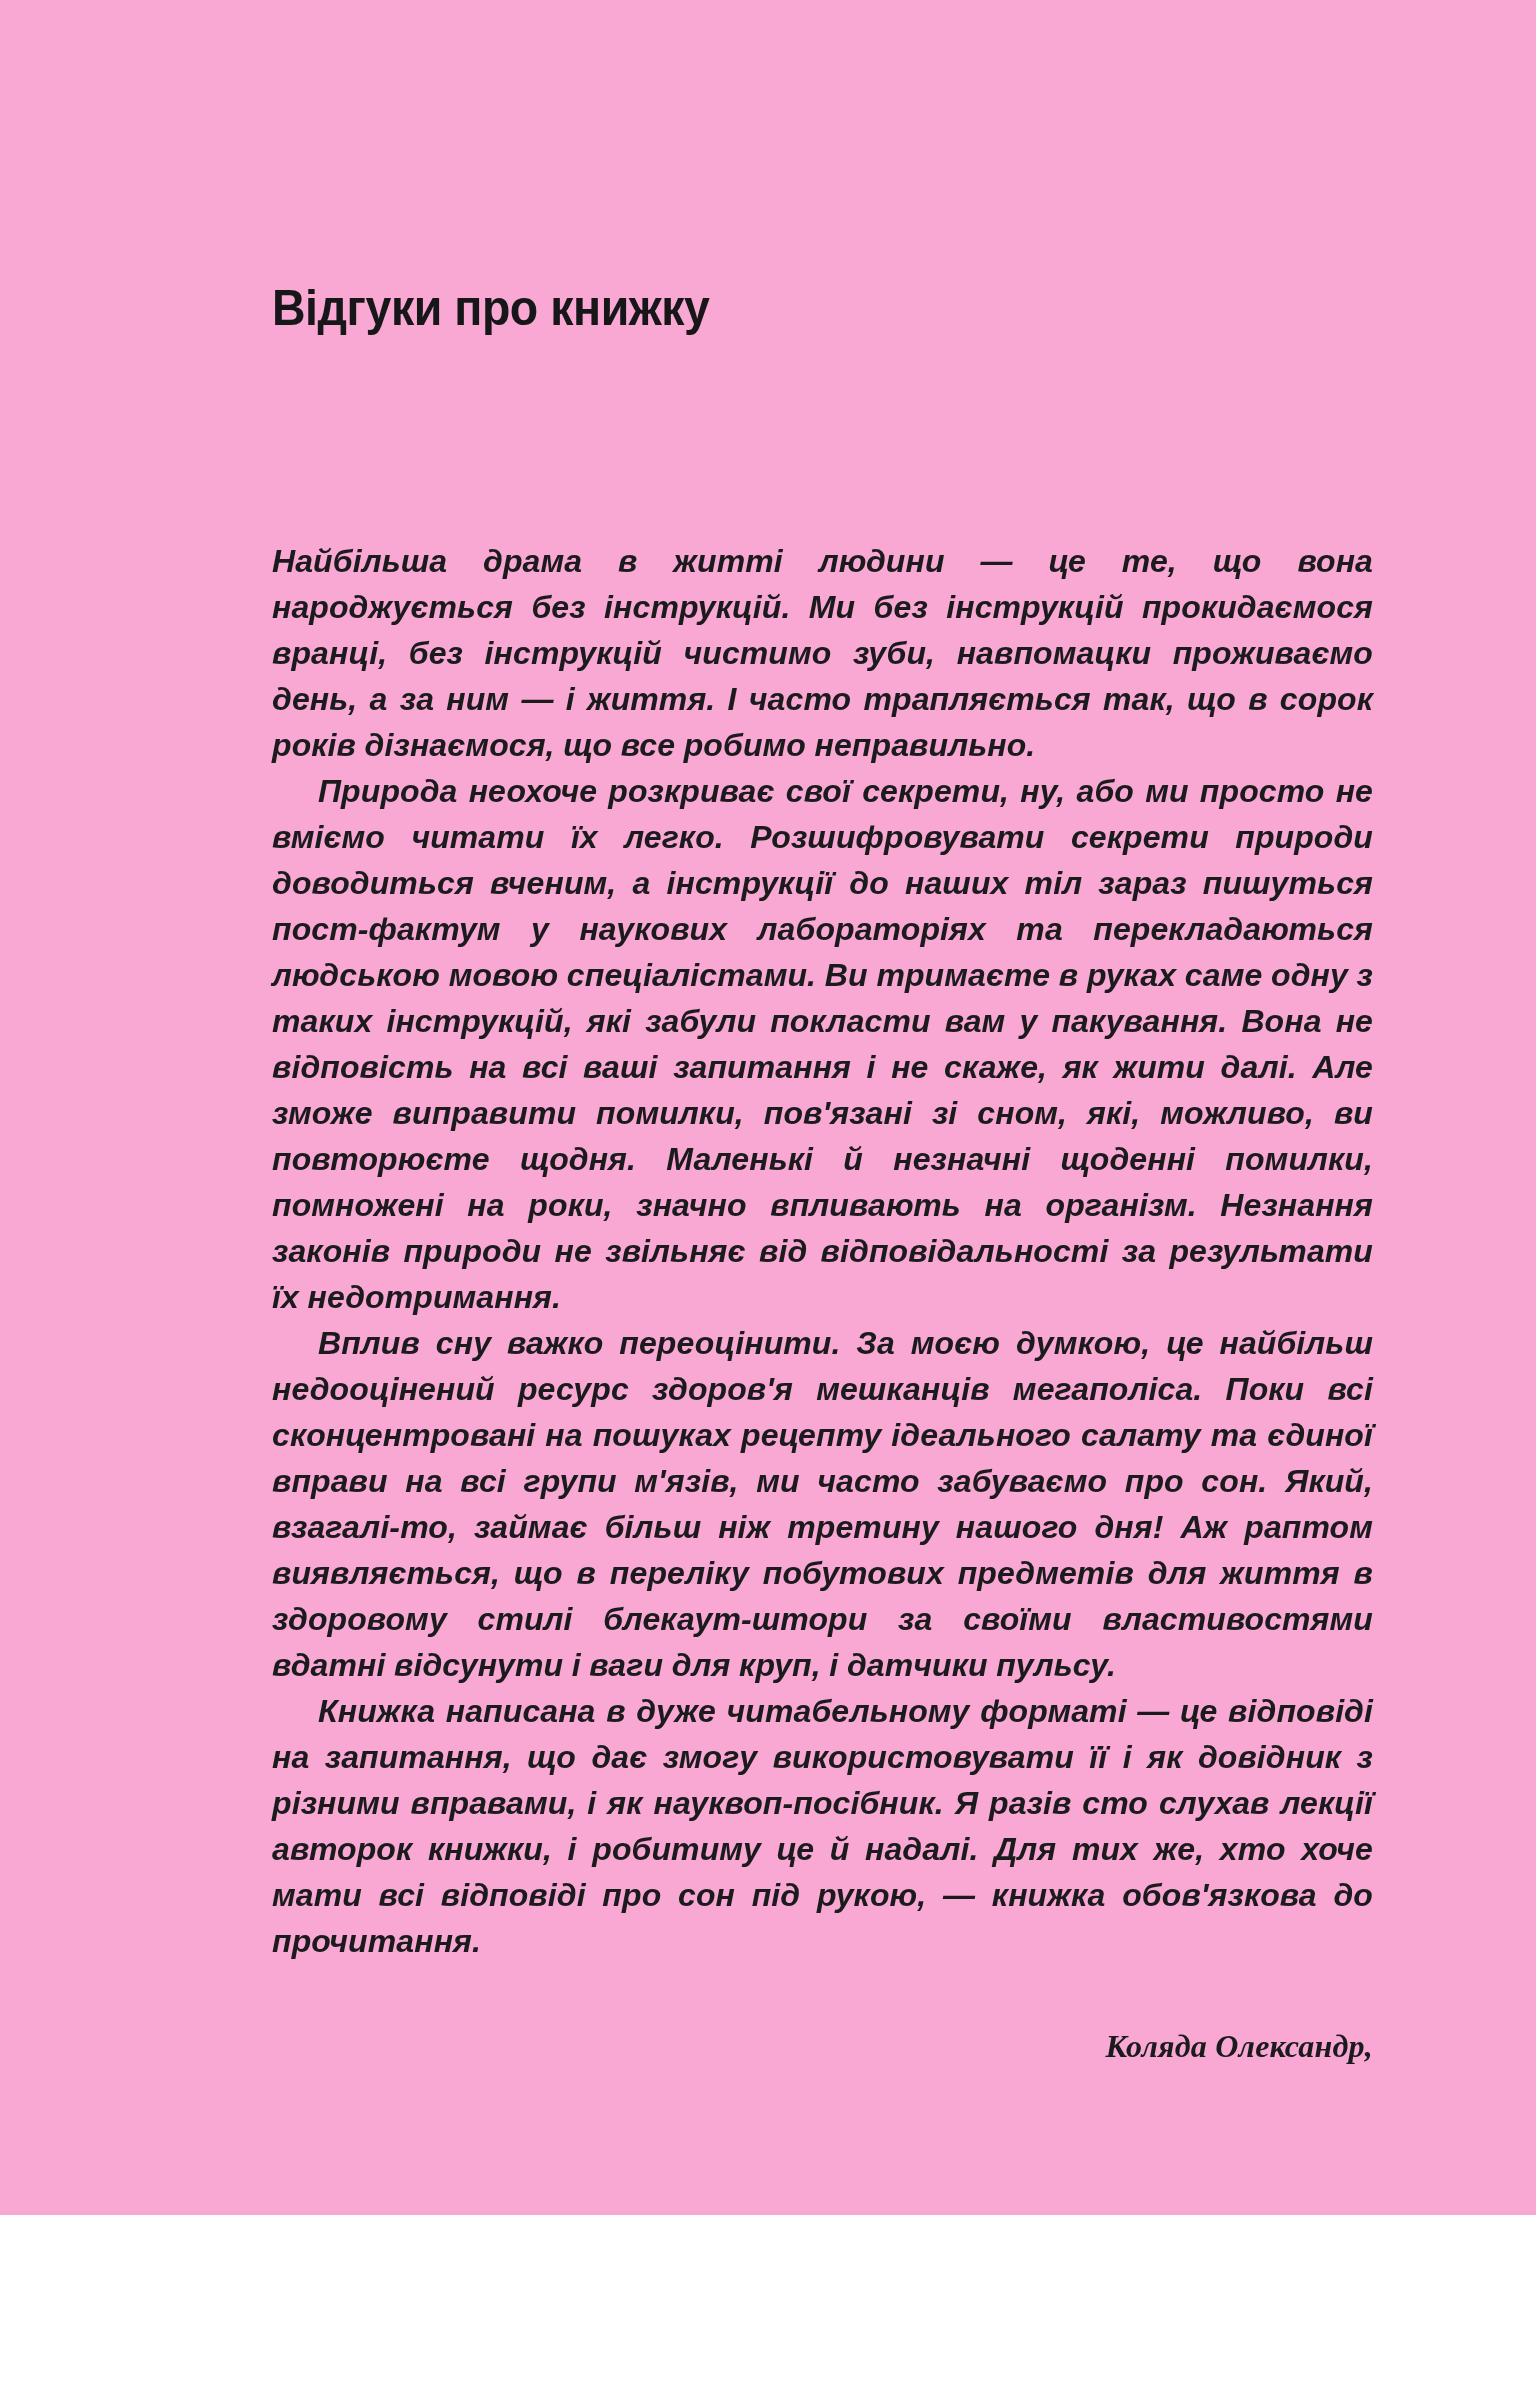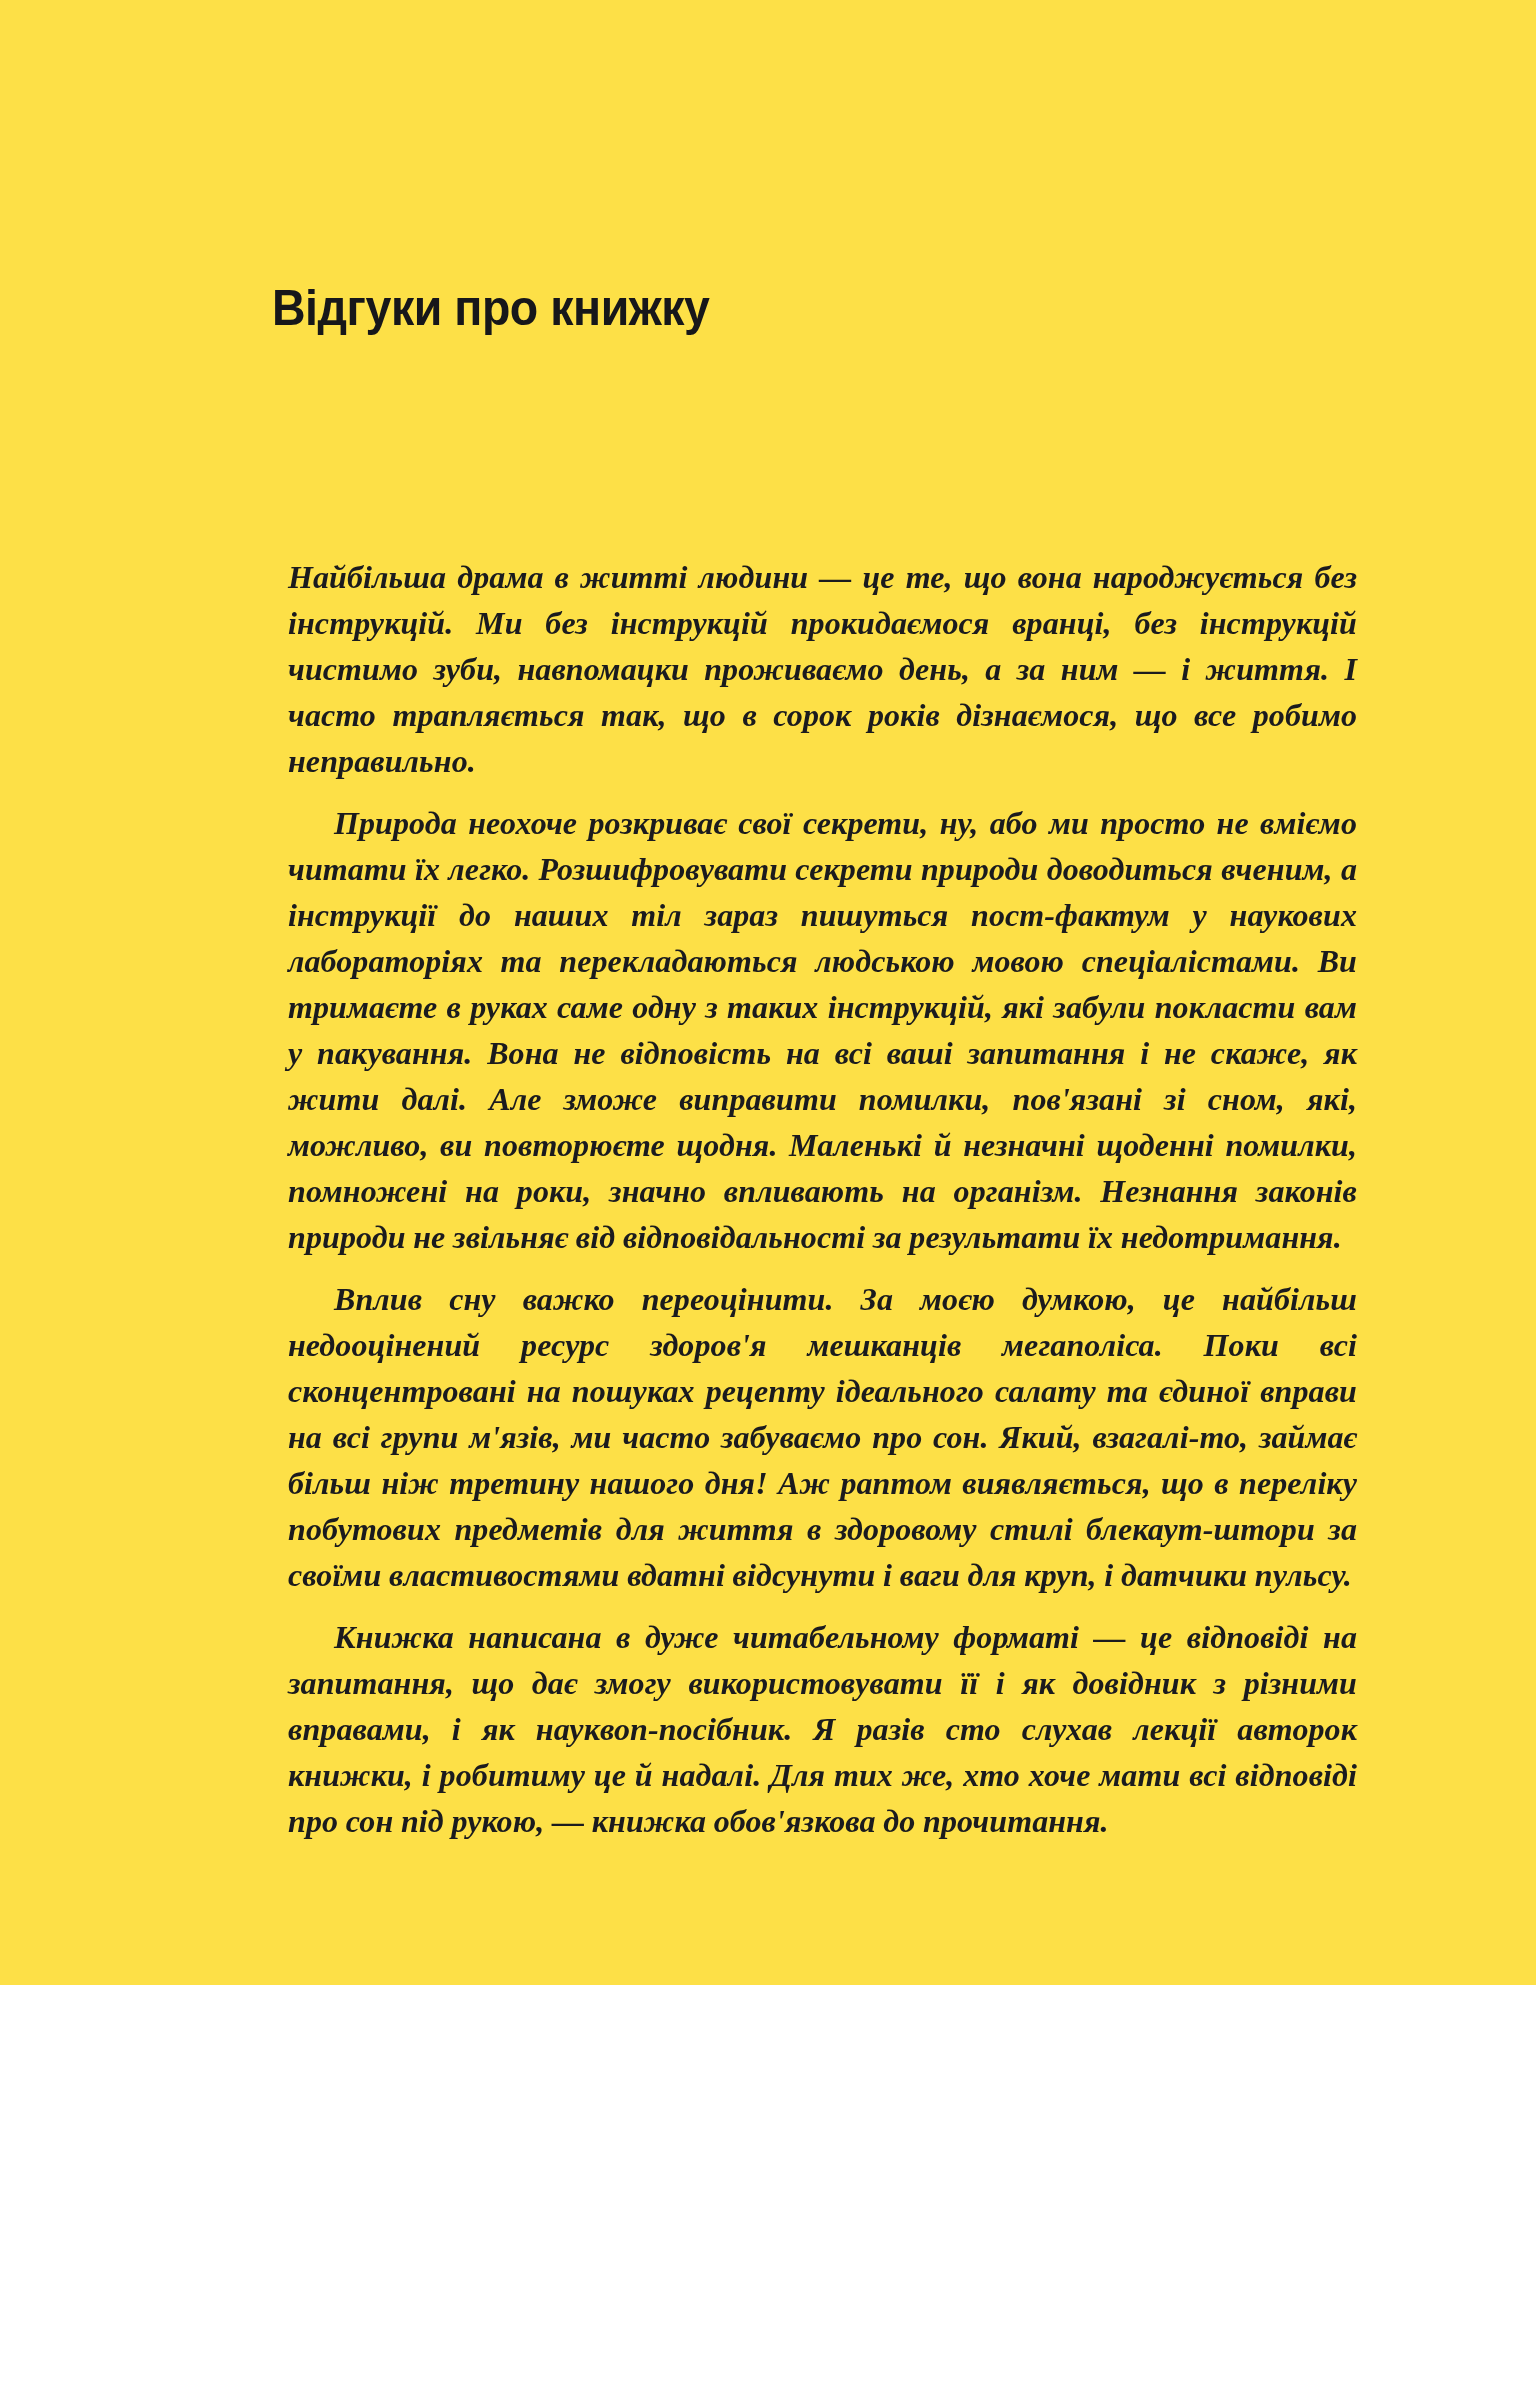--- a/index.html
+++ b/index.html
@@ -4,22 +4,22 @@
 <title>Відгуки про книжку</title>
 <style>
   html, body {
     margin: 0;
     padding: 0;
     background: #ffffff;
   }
   .page {
     position: relative;
     width: 1536px;
-    height: 1985px;
-    background: #fde047;
+    height: 2215px;
+    background: #f9a8d4;
     overflow: hidden;
     font-family: "Liberation Serif", "DejaVu Serif", serif;
   }
 
   
   .page-title {
     position: absolute;
     left: 272px;
     top: 246px;
     font-family: "Liberation Sans", "DejaVu Sans", sans-serif;
@@ -35,22 +35,22 @@
 
   
   .body-block {
     position: absolute;
     left: 272px;
     top: 538px;
     width: 1101px;
   }
 
   .para {
-    margin: 16px;
-    font-family: Liberation Serif, serif;
+    margin: 0;
+    font-family: Liberation Sans, sans-serif;
     font-style: italic;
     font-weight: 600;
     font-size: 32px;
     line-height: 46px;
     color: #1b1b1e;
     text-align: justify;
     text-justify: inter-word;
     hyphens: manual;
     word-spacing: -0.4px;
     letter-spacing: 0.1px;

